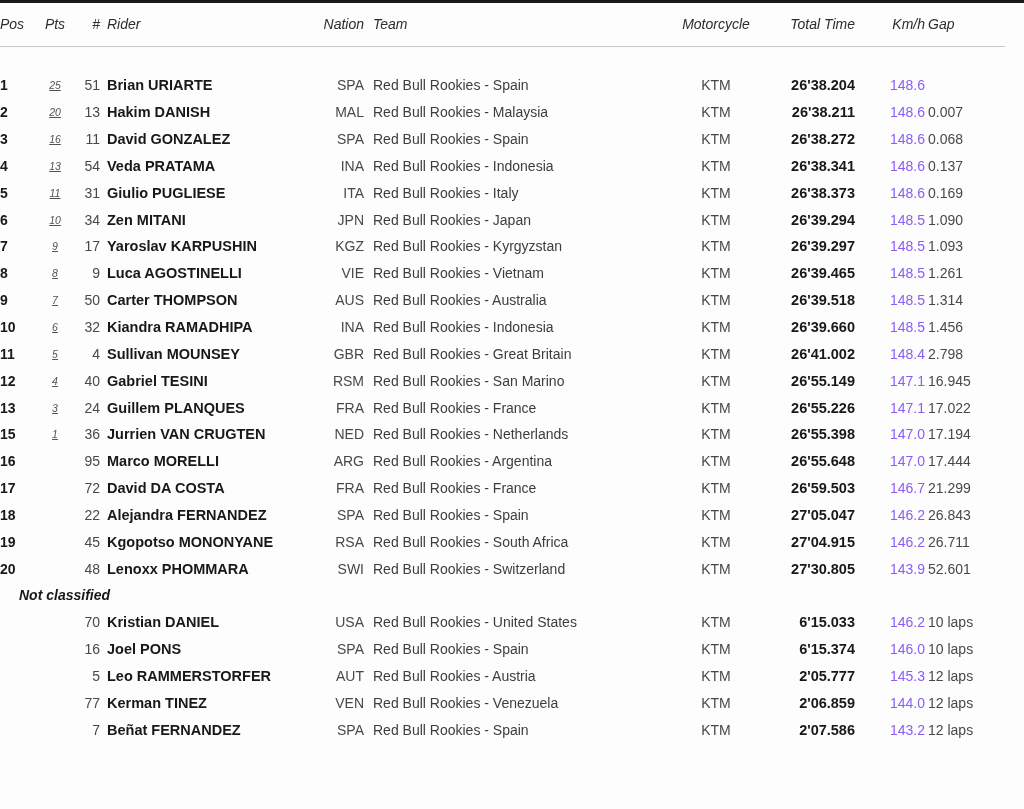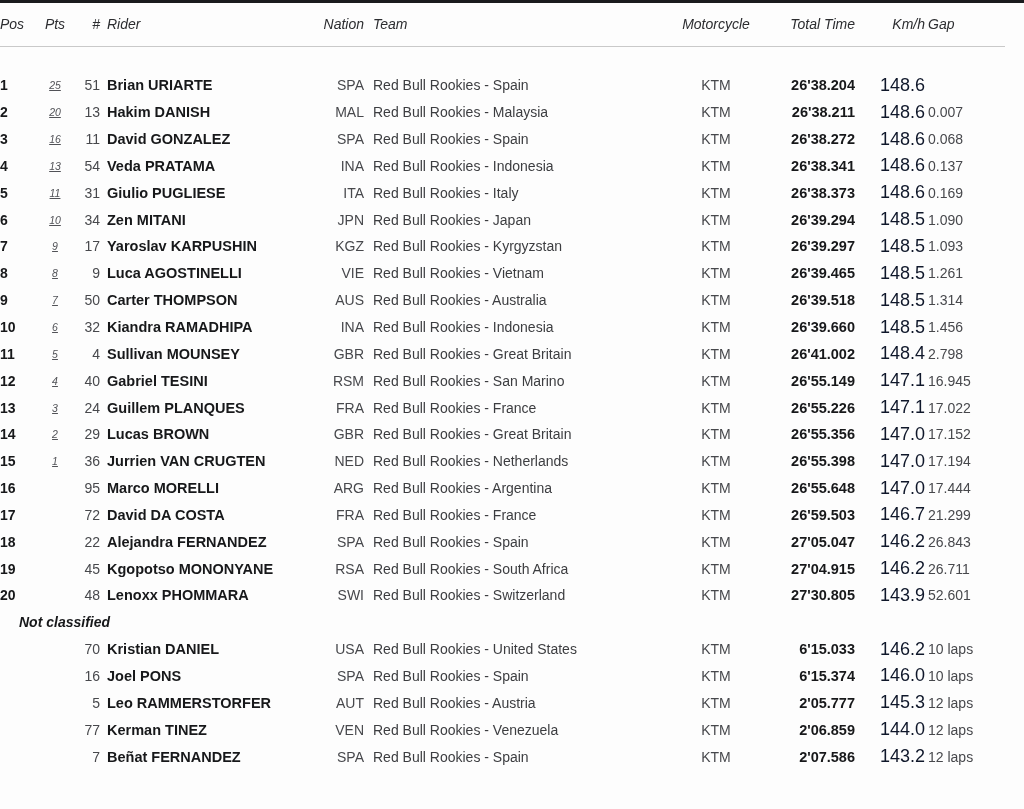--- a/index.html
+++ b/index.html
@@ -52,21 +52,21 @@
 
   
   td.pos    { font-weight: bold; font-size: 14px;   color: #17181a; }
   td.pts    { font-style: italic; font-size: 10.5px; color: #515257; text-decoration: underline; }
   td.num    { font-size: 14px;   color: #47484c; }
   td.rider  { font-weight: bold; font-size: 14.5px; color: #17181a; }
   td.nation { font-size: 14px;   color: #47484c; }
   td.team   { font-size: 14px;   color: #3c3d40; }
   td.moto   { font-size: 14px;   color: #47484c; }
   td.time   { font-weight: bold; font-size: 14.5px; color: #17181a; }
-  td.kmh    { font-size: 18px;   color: #0f172a; }
+  td.kmh    { font-size: 14px;   color: #8b5cf6; }
   td.gap    { font-size: 14px;   color: #47484c; }
 
   tr.nc-label-row td {
     font-weight: bold;
     font-style: italic;
     font-size: 14px;
     color: #17181a;
     padding-left: 19px;
   }
 </style>
@@ -257,32 +257,20 @@
     <td class="c-num num">24</td>
     <td class="c-rider rider">Guillem PLANQUES</td>
     <td class="c-nation nation">FRA</td>
     <td class="c-team team">Red Bull Rookies - France</td>
     <td class="c-moto moto">KTM</td>
     <td class="c-time time">26'55.226</td>
     <td class="c-kmh kmh">147.1</td>
     <td class="c-gap gap">17.022</td>
   </tr>
         <tr>
-    <td class="c-pos pos">14</td>
-    <td class="c-pts pts">2</td>
-    <td class="c-num num">29</td>
-    <td class="c-rider rider">Lucas BROWN</td>
-    <td class="c-nation nation">GBR</td>
-    <td class="c-team team">Red Bull Rookies - Great Britain</td>
-    <td class="c-moto moto">KTM</td>
-    <td class="c-time time">26'55.356</td>
-    <td class="c-kmh kmh">147.0</td>
-    <td class="c-gap gap">17.152</td>
-  </tr>
-        <tr>
     <td class="c-pos pos">15</td>
     <td class="c-pts pts">1</td>
     <td class="c-num num">36</td>
     <td class="c-rider rider">Jurrien VAN CRUGTEN</td>
     <td class="c-nation nation">NED</td>
     <td class="c-team team">Red Bull Rookies - Netherlands</td>
     <td class="c-moto moto">KTM</td>
     <td class="c-time time">26'55.398</td>
     <td class="c-kmh kmh">147.0</td>
     <td class="c-gap gap">17.194</td>

